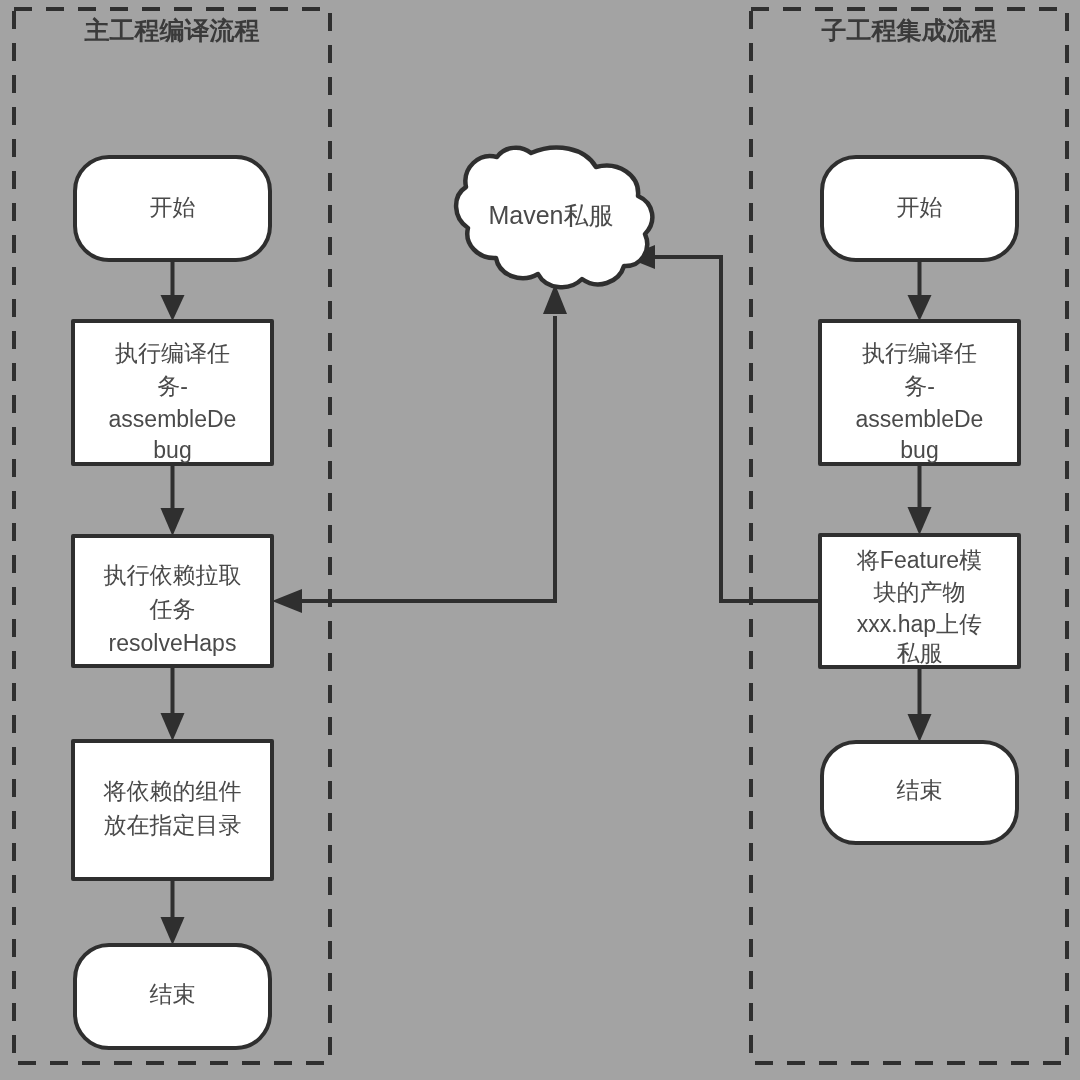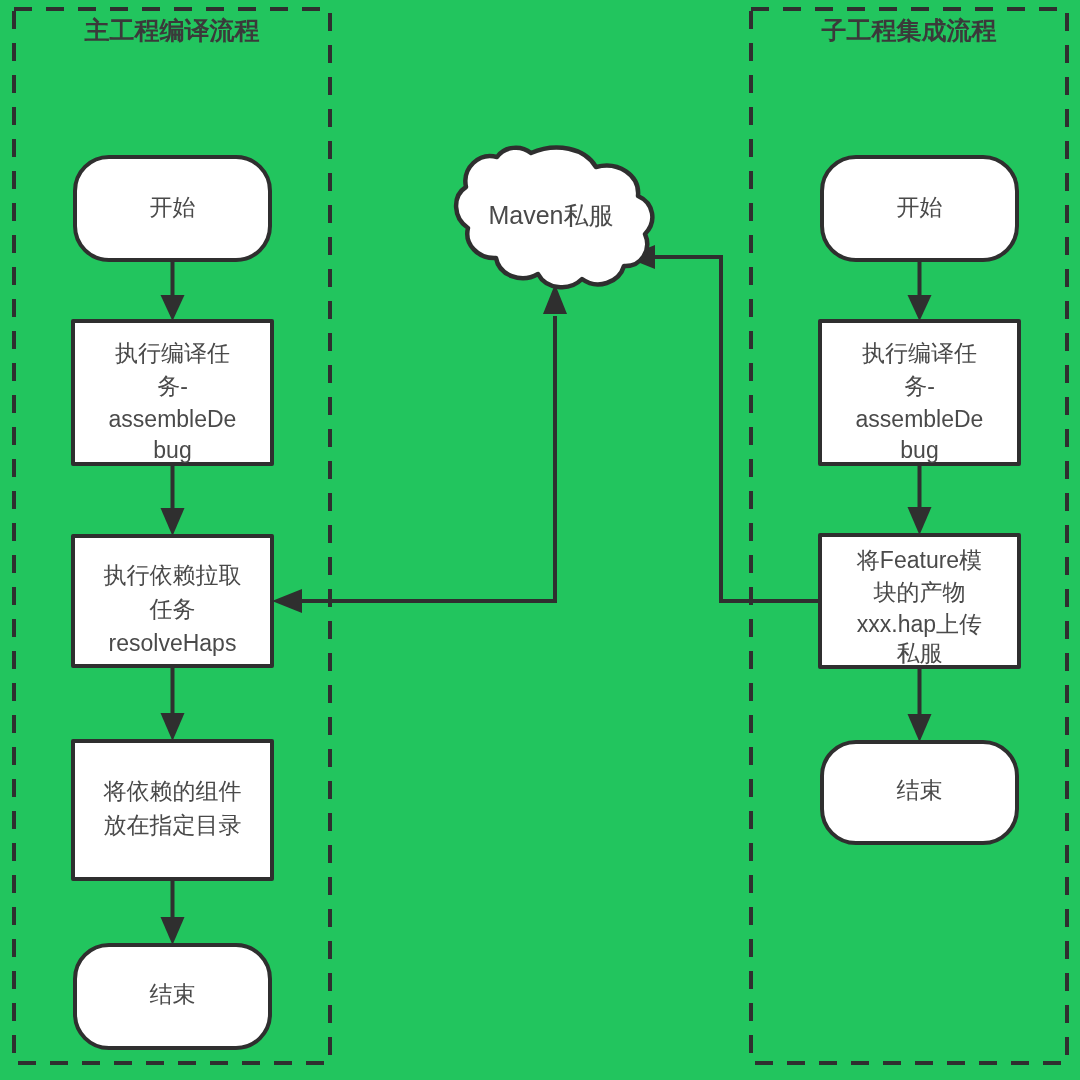--- a/index.html
+++ b/index.html
@@ -10,21 +10,21 @@
   body {
     width: 1080px;
     height: 1080px;
     font-family: "Liberation Sans", "DejaVu Sans", sans-serif;
     overflow: hidden;
   }
   #stage {
     position: relative;
     width: 1080px;
     height: 1080px;
-    background: #22c55e;
+    background: #a3a3a3;
   }
   svg#diagram {
     position: absolute;
     left: 0;
     top: 0;
     width: 1080px;
     height: 1080px;
     display: block;
   }
   .node-shape {

